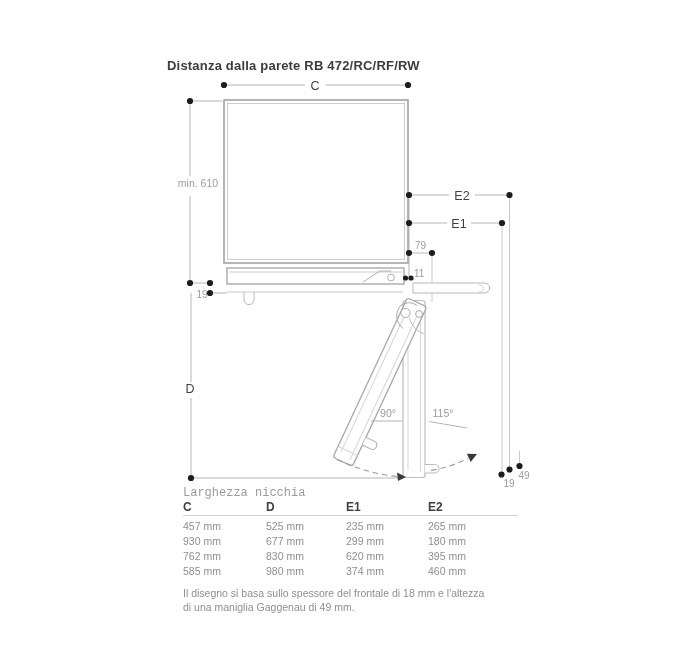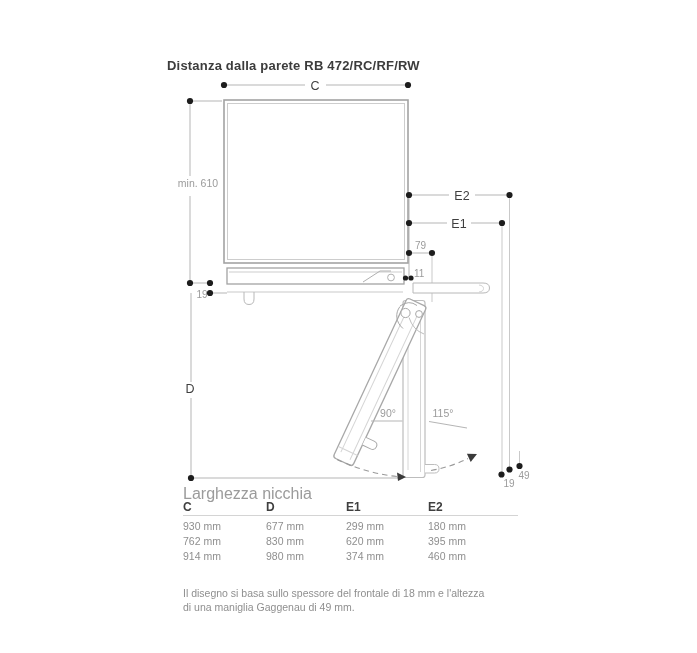--- a/index.html
+++ b/index.html
@@ -11,21 +11,21 @@
   .title{
     position:absolute;left:167px;top:58px;
     font-size:13px;font-weight:700;color:#3c3c3c;letter-spacing:.2px;
   }
   
   .t-dark{font-family:"Liberation Sans",sans-serif;font-size:12.5px;fill:#3f3f3f;}
   .t-gray{font-family:"Liberation Sans",sans-serif;font-size:10px;fill:#9b9b9b;}
   .t-gray-m{font-family:"Liberation Sans",sans-serif;font-size:10.5px;fill:#9b9b9b;}
   
   .tbl{position:absolute;left:183px;top:487px;width:340px;}
-  .tbl-caption{font-size:16px;color:#9b9b9b;line-height:13px;height:13px;}
+  .tbl-caption{font-size:12px;color:#9b9b9b;line-height:13px;height:13px;font-family:Liberation Mono, monospace;}
   .tbl-grid{display:grid;grid-template-columns:83px 80px 82px 95px;}
   .tbl-head div{font-size:12px;font-weight:600;color:#3f3f3f;line-height:14px;height:14px;}
   .tbl-rule{height:1px;background:#d4d4d4;margin-top:1px;width:335px;}
   .tbl-body{padding-top:3px;}
   .tbl-row div{font-size:10.5px;color:#8f8f8f;line-height:15px;height:15px;}
   .footnote{
     position:absolute;left:183px;top:586px;width:400px;
     font-size:10.5px;color:#8f8f8f;line-height:14px;
   }
 </style>
@@ -164,33 +164,39 @@
     <div class="tbl-caption">Larghezza nicchia</div>
     <div class="tbl-grid tbl-head">
       <div>C</div>
       <div>D</div>
       <div>E1</div>
       <div>E2</div>
     </div>
     <div class="tbl-rule"></div>
     <div class="tbl-body">
       <div class="tbl-grid tbl-row">
+        <div>457 mm</div>
+        <div>525 mm</div>
+        <div>235 mm</div>
+        <div>265 mm</div>
+      </div>
+      <div class="tbl-grid tbl-row">
         <div>930 mm</div>
         <div>677 mm</div>
         <div>299 mm</div>
         <div>180 mm</div>
       </div>
       <div class="tbl-grid tbl-row">
         <div>762 mm</div>
         <div>830 mm</div>
         <div>620 mm</div>
         <div>395 mm</div>
       </div>
       <div class="tbl-grid tbl-row">
-        <div>914 mm</div>
+        <div>585 mm</div>
         <div>980 mm</div>
         <div>374 mm</div>
         <div>460 mm</div>
       </div>
     </div>
   </div>
 
   <div class="footnote">
     <div>Il disegno si basa sullo spessore del frontale di 18 mm e l'altezza</div>
     <div>di una maniglia Gaggenau di 49 mm.</div>

